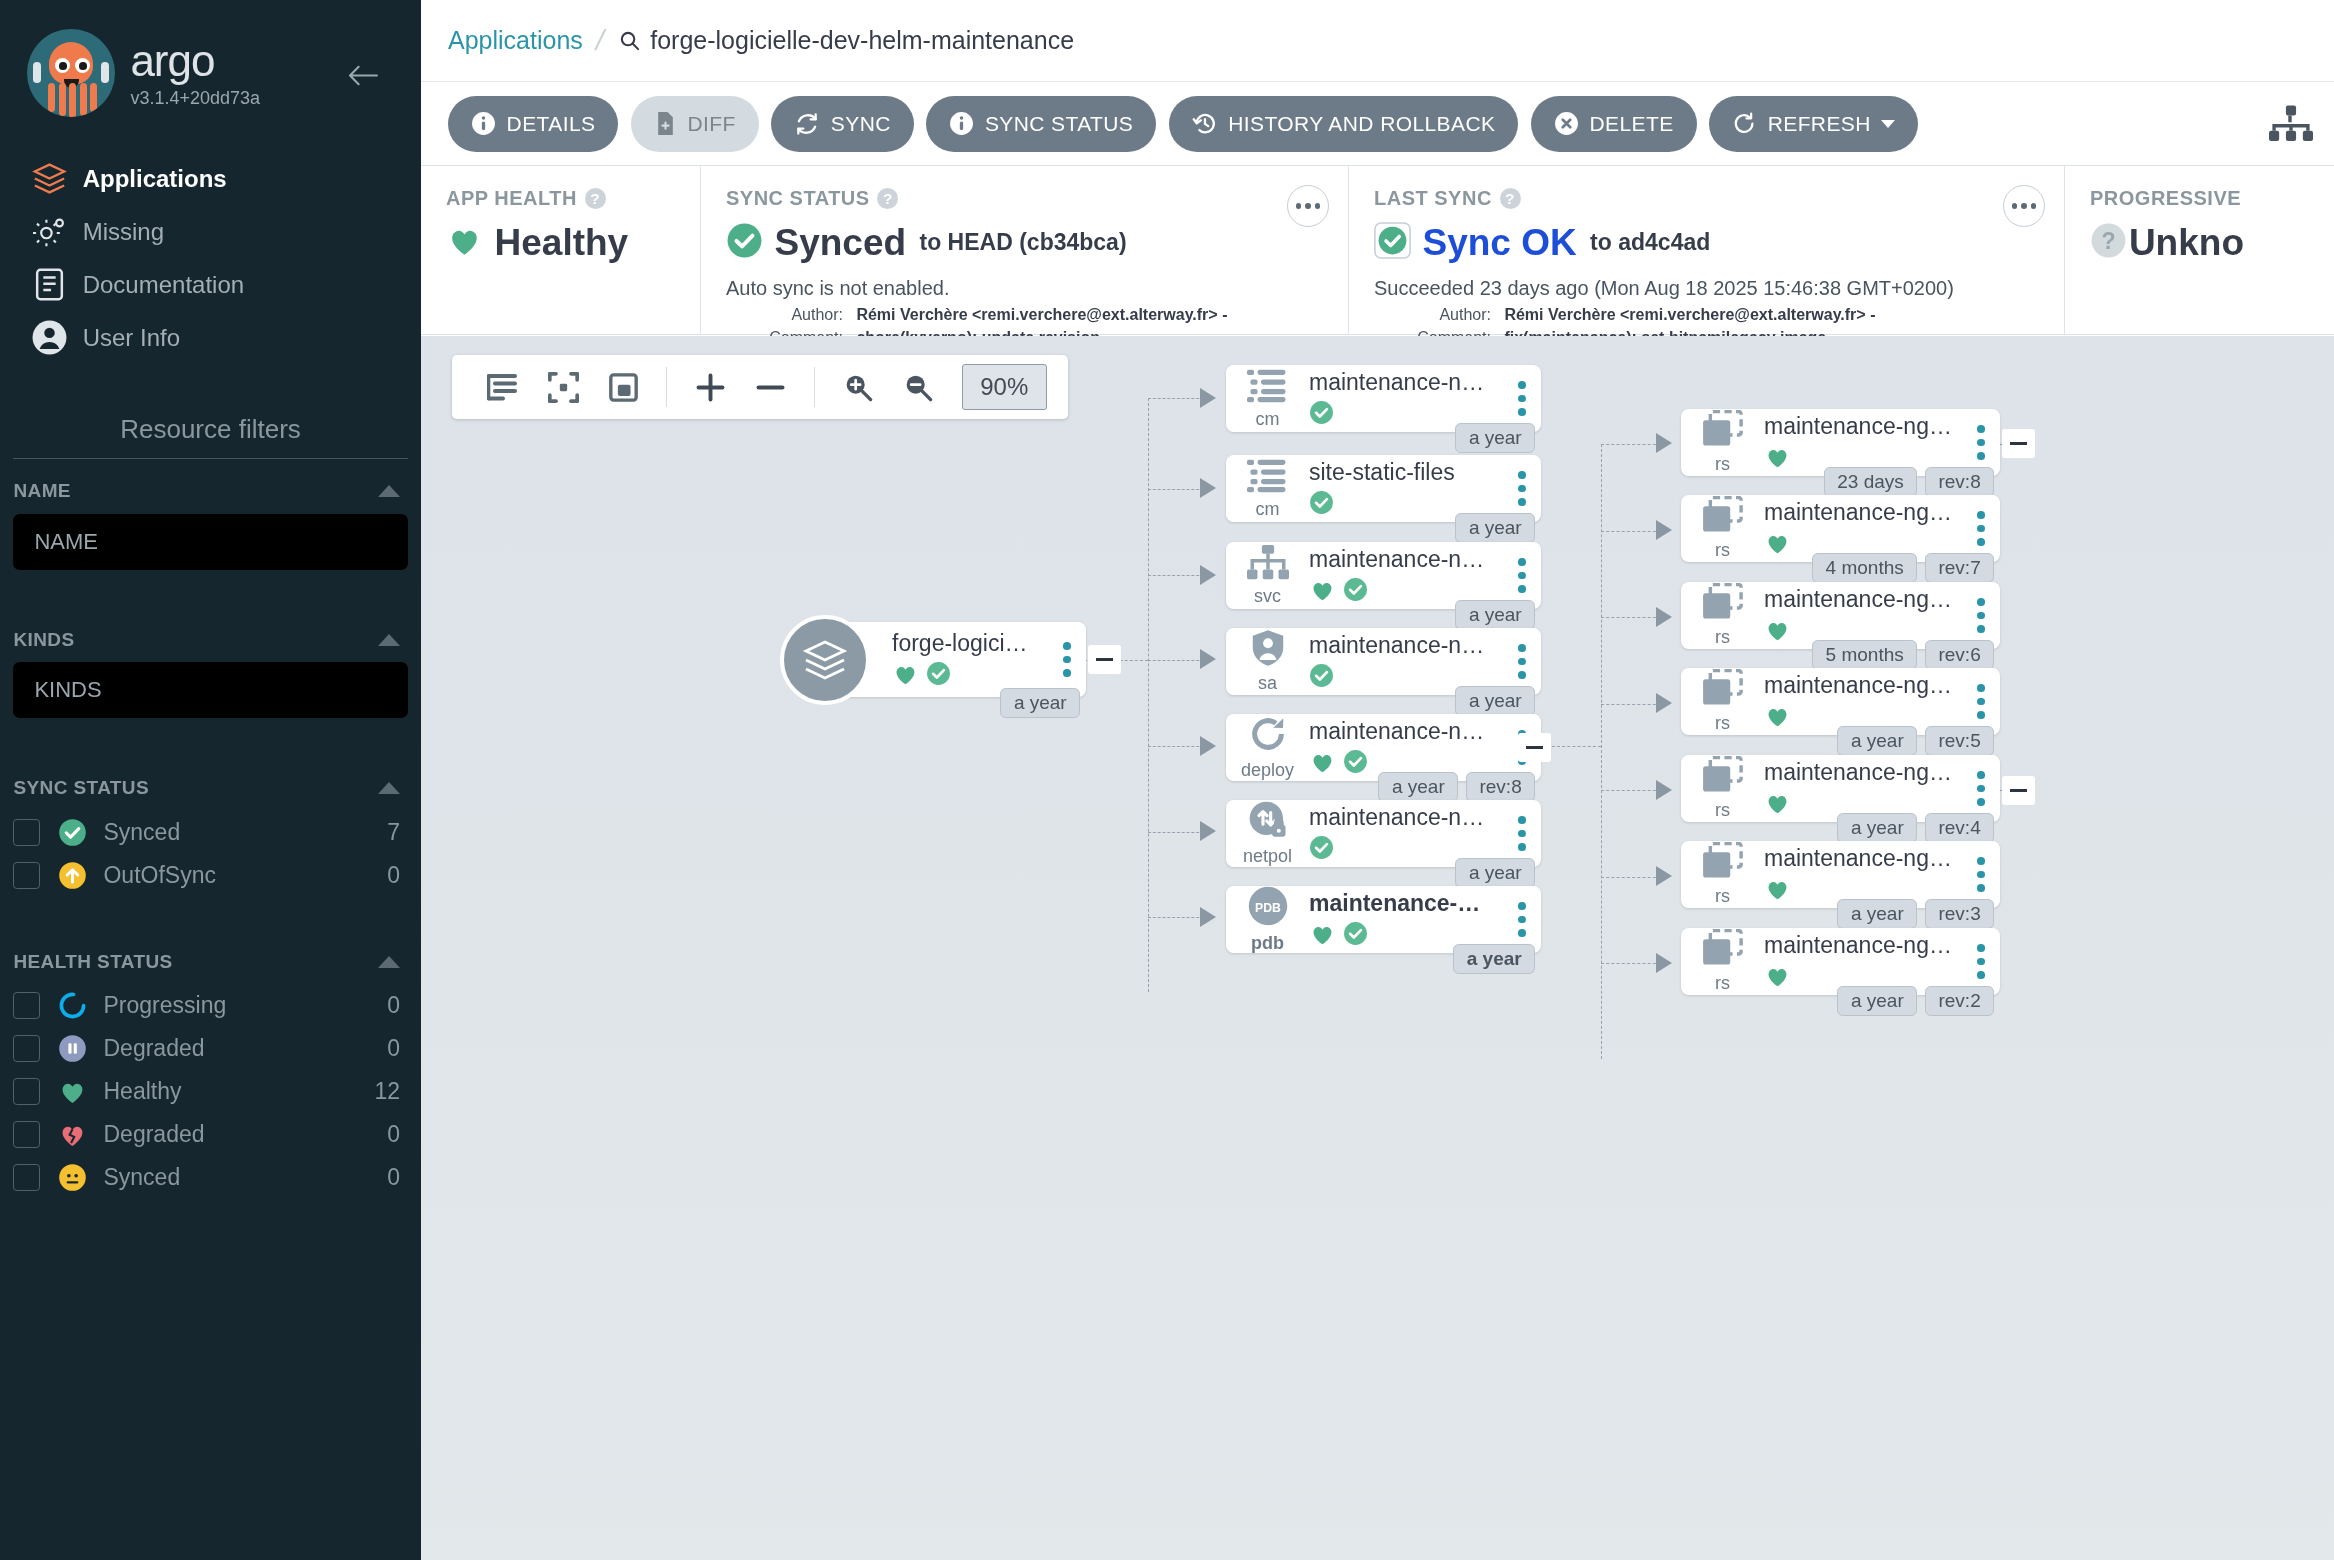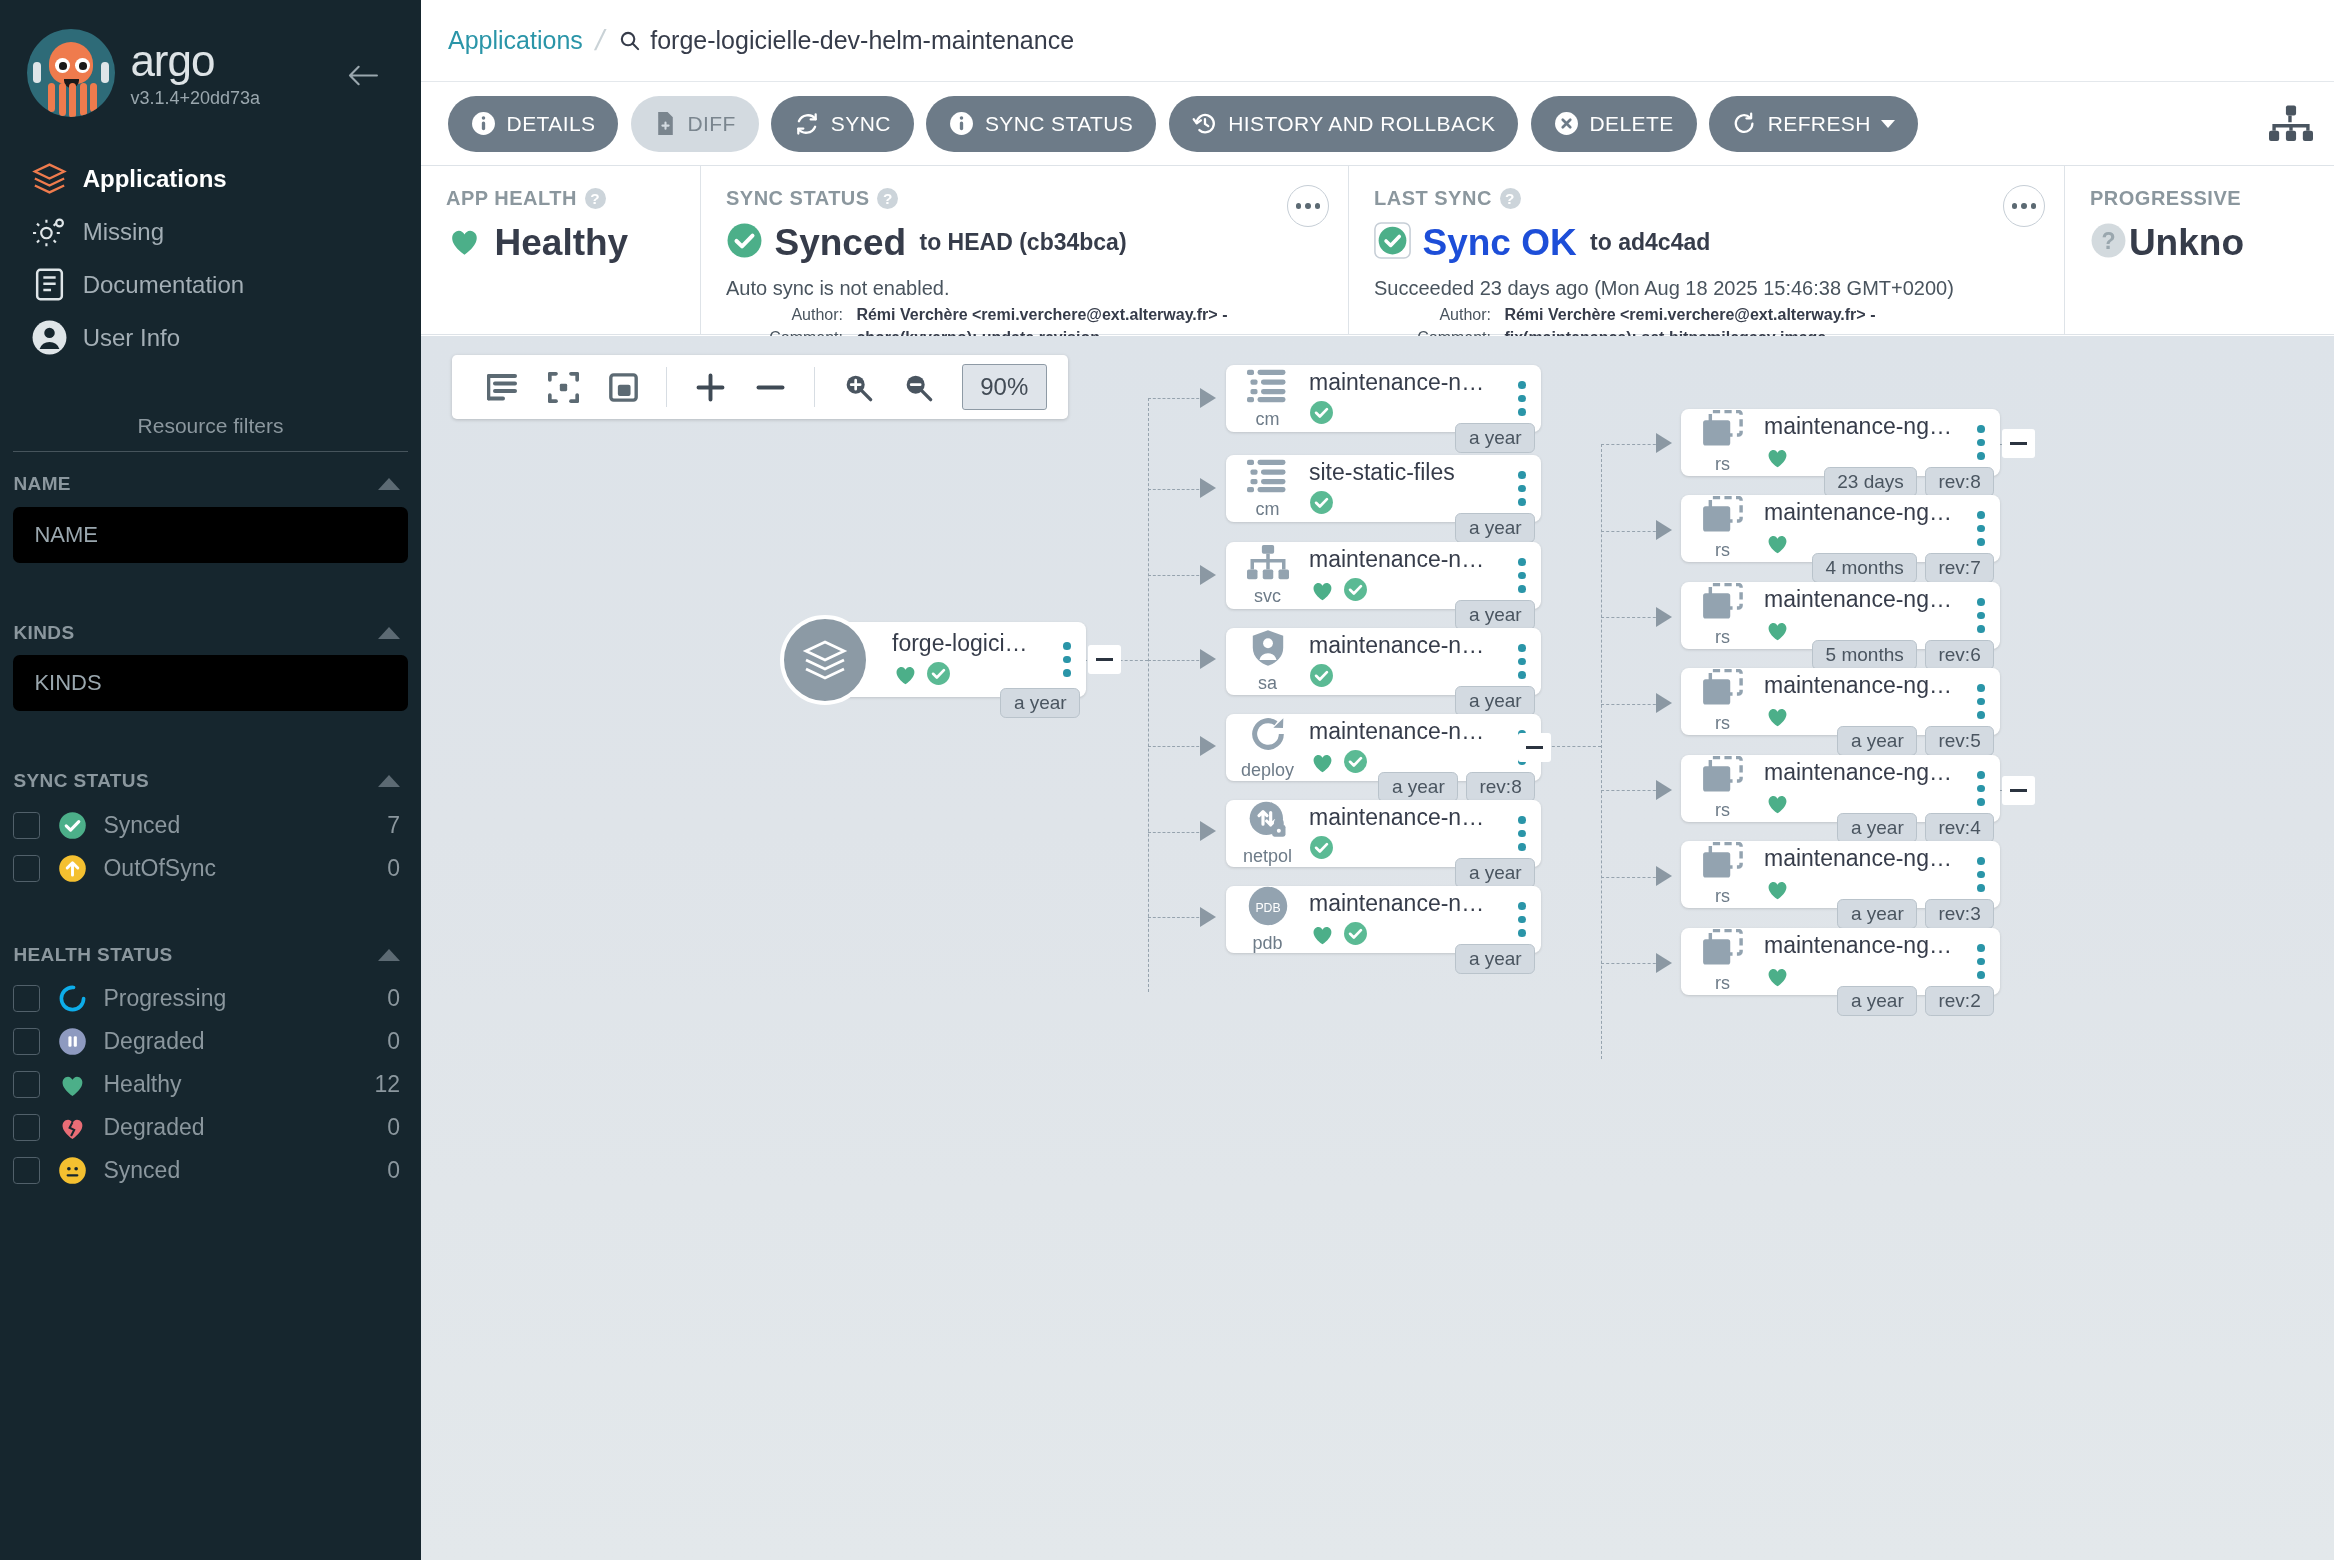--- a/index.html
+++ b/index.html
@@ -48,21 +48,21 @@
 
   .sb-nav { margin-top: 35px; }
   .sb-item {
     display: flex; align-items: center; height: 53px; padding-left: 23px; cursor: pointer;
   }
   .sb-ico { width: 52px; flex: 0 0 52px; display: flex; align-items: center; justify-content: center; }
   .sb-label { font-size: 24px; color: #a3aeb5; margin-left: 7.7px; }
   .sb-item.active .sb-label { color: #ffffff; font-weight: bold; }
 
   .sb-filters-title {
-    text-align: center; color: #8b979e; font-size: 21px;
+    text-align: center; color: #8b979e; font-size: 26px;
     margin-top: 50px; padding-bottom: 13.4px;
   }
   .sb-div { height: 1px; background: #46545c; margin: 0 13.4px 0 13.4px; }
 
   .flt-head {
     display: flex; align-items: center; justify-content: space-between;
     padding: 21px 21px 11.5px 13.4px;
   }
   .flt-head .t { font-size: 19px; font-weight: bold; color: #8b979e; letter-spacing: 0.4px; }
   .caret-up { width: 0; height: 0; border-left: 11.5px solid transparent; border-right: 11.5px solid transparent; border-bottom: 12.5px solid #5c6a73; }
@@ -862,21 +862,21 @@
         <div class="kebab">
             <i></i>
             <i></i>
             <i></i>
           </div>
         <div class="pills">
             <span class="pill">a year</span>
           </div>
       </div>
 
-      <div class="node" style="left:805px; top:550px; width:315px; height:67px;">
+      <div class="node" style="left:805px; top:550px; width:315px; height:67px;font-weight:bold;">
         <div class="node-ico">
           <span><svg width="42" height="42" viewBox="0 0 24 24">
                 <circle cx="12" cy="12" r="11" fill="#93a3b0"></circle>
                 <text x="12" y="15.5" font-size="7" fill="#fff" text-anchor="middle" font-family="Liberation Sans">PDB</text>
               </svg></span>
           <span class="node-kind">pdb</span>
         </div>
         <div class="node-body">
           <div class="node-name">maintenance-nginx</div>
           <div class="node-status">

